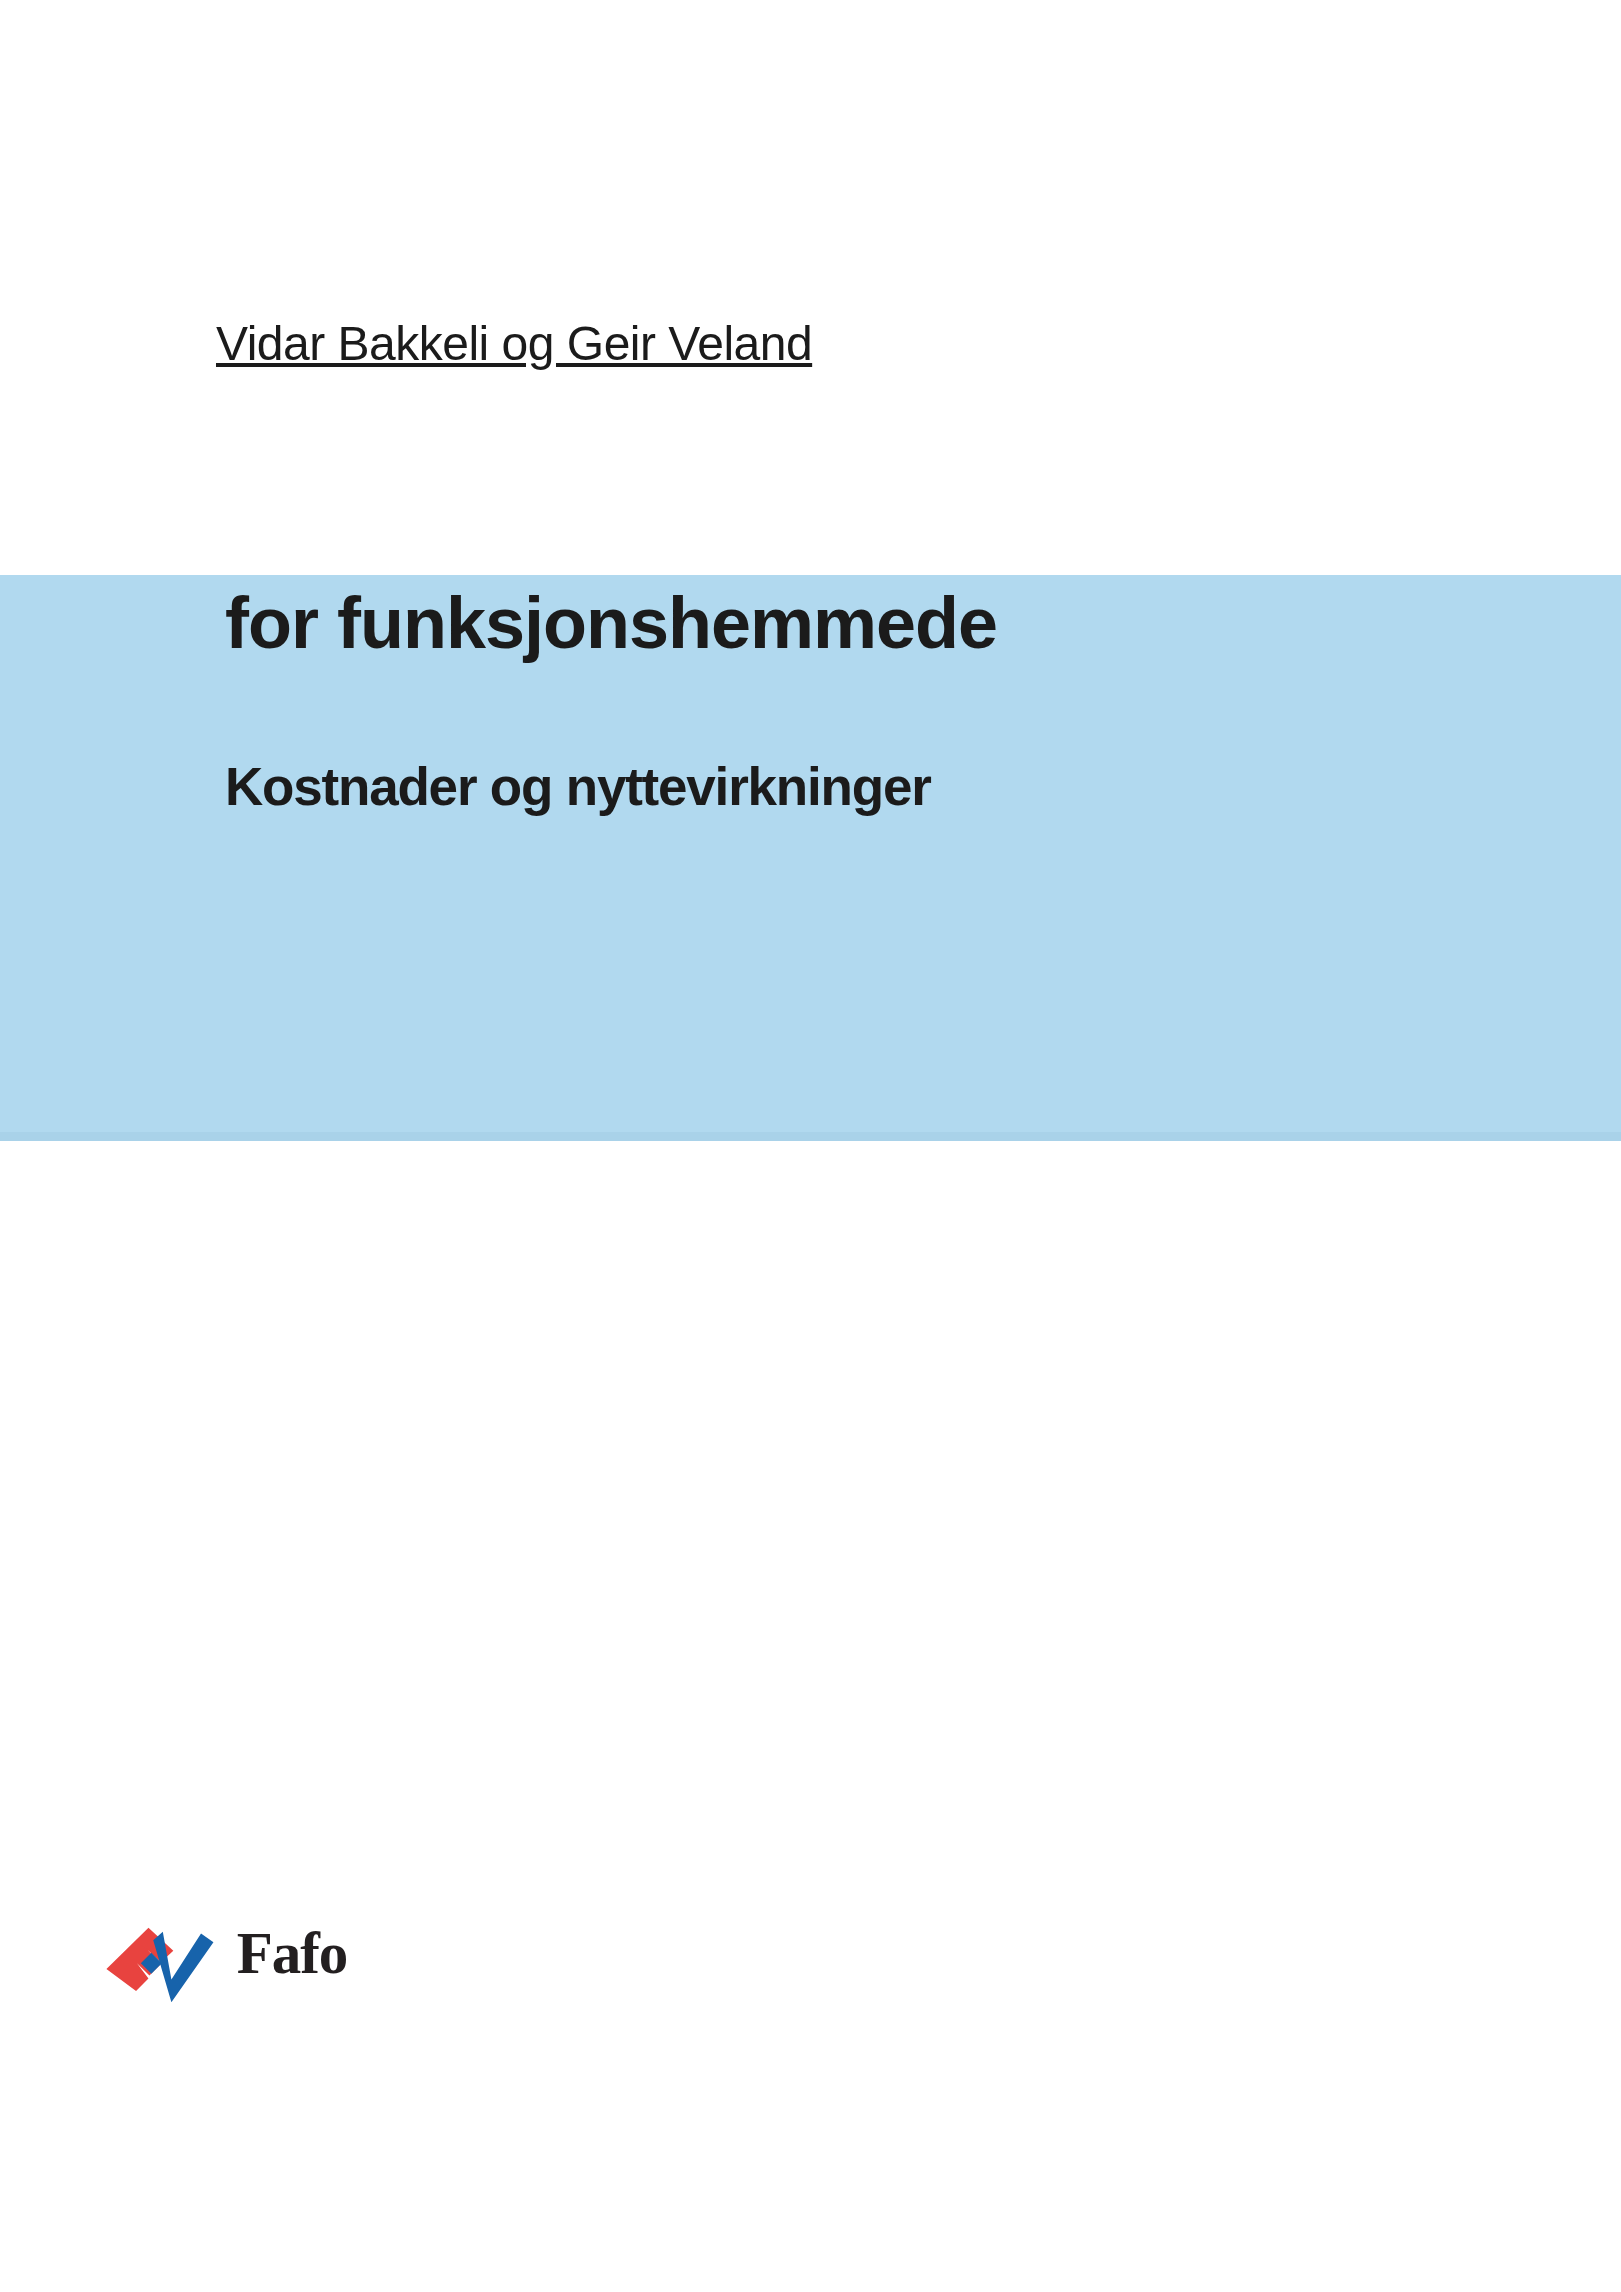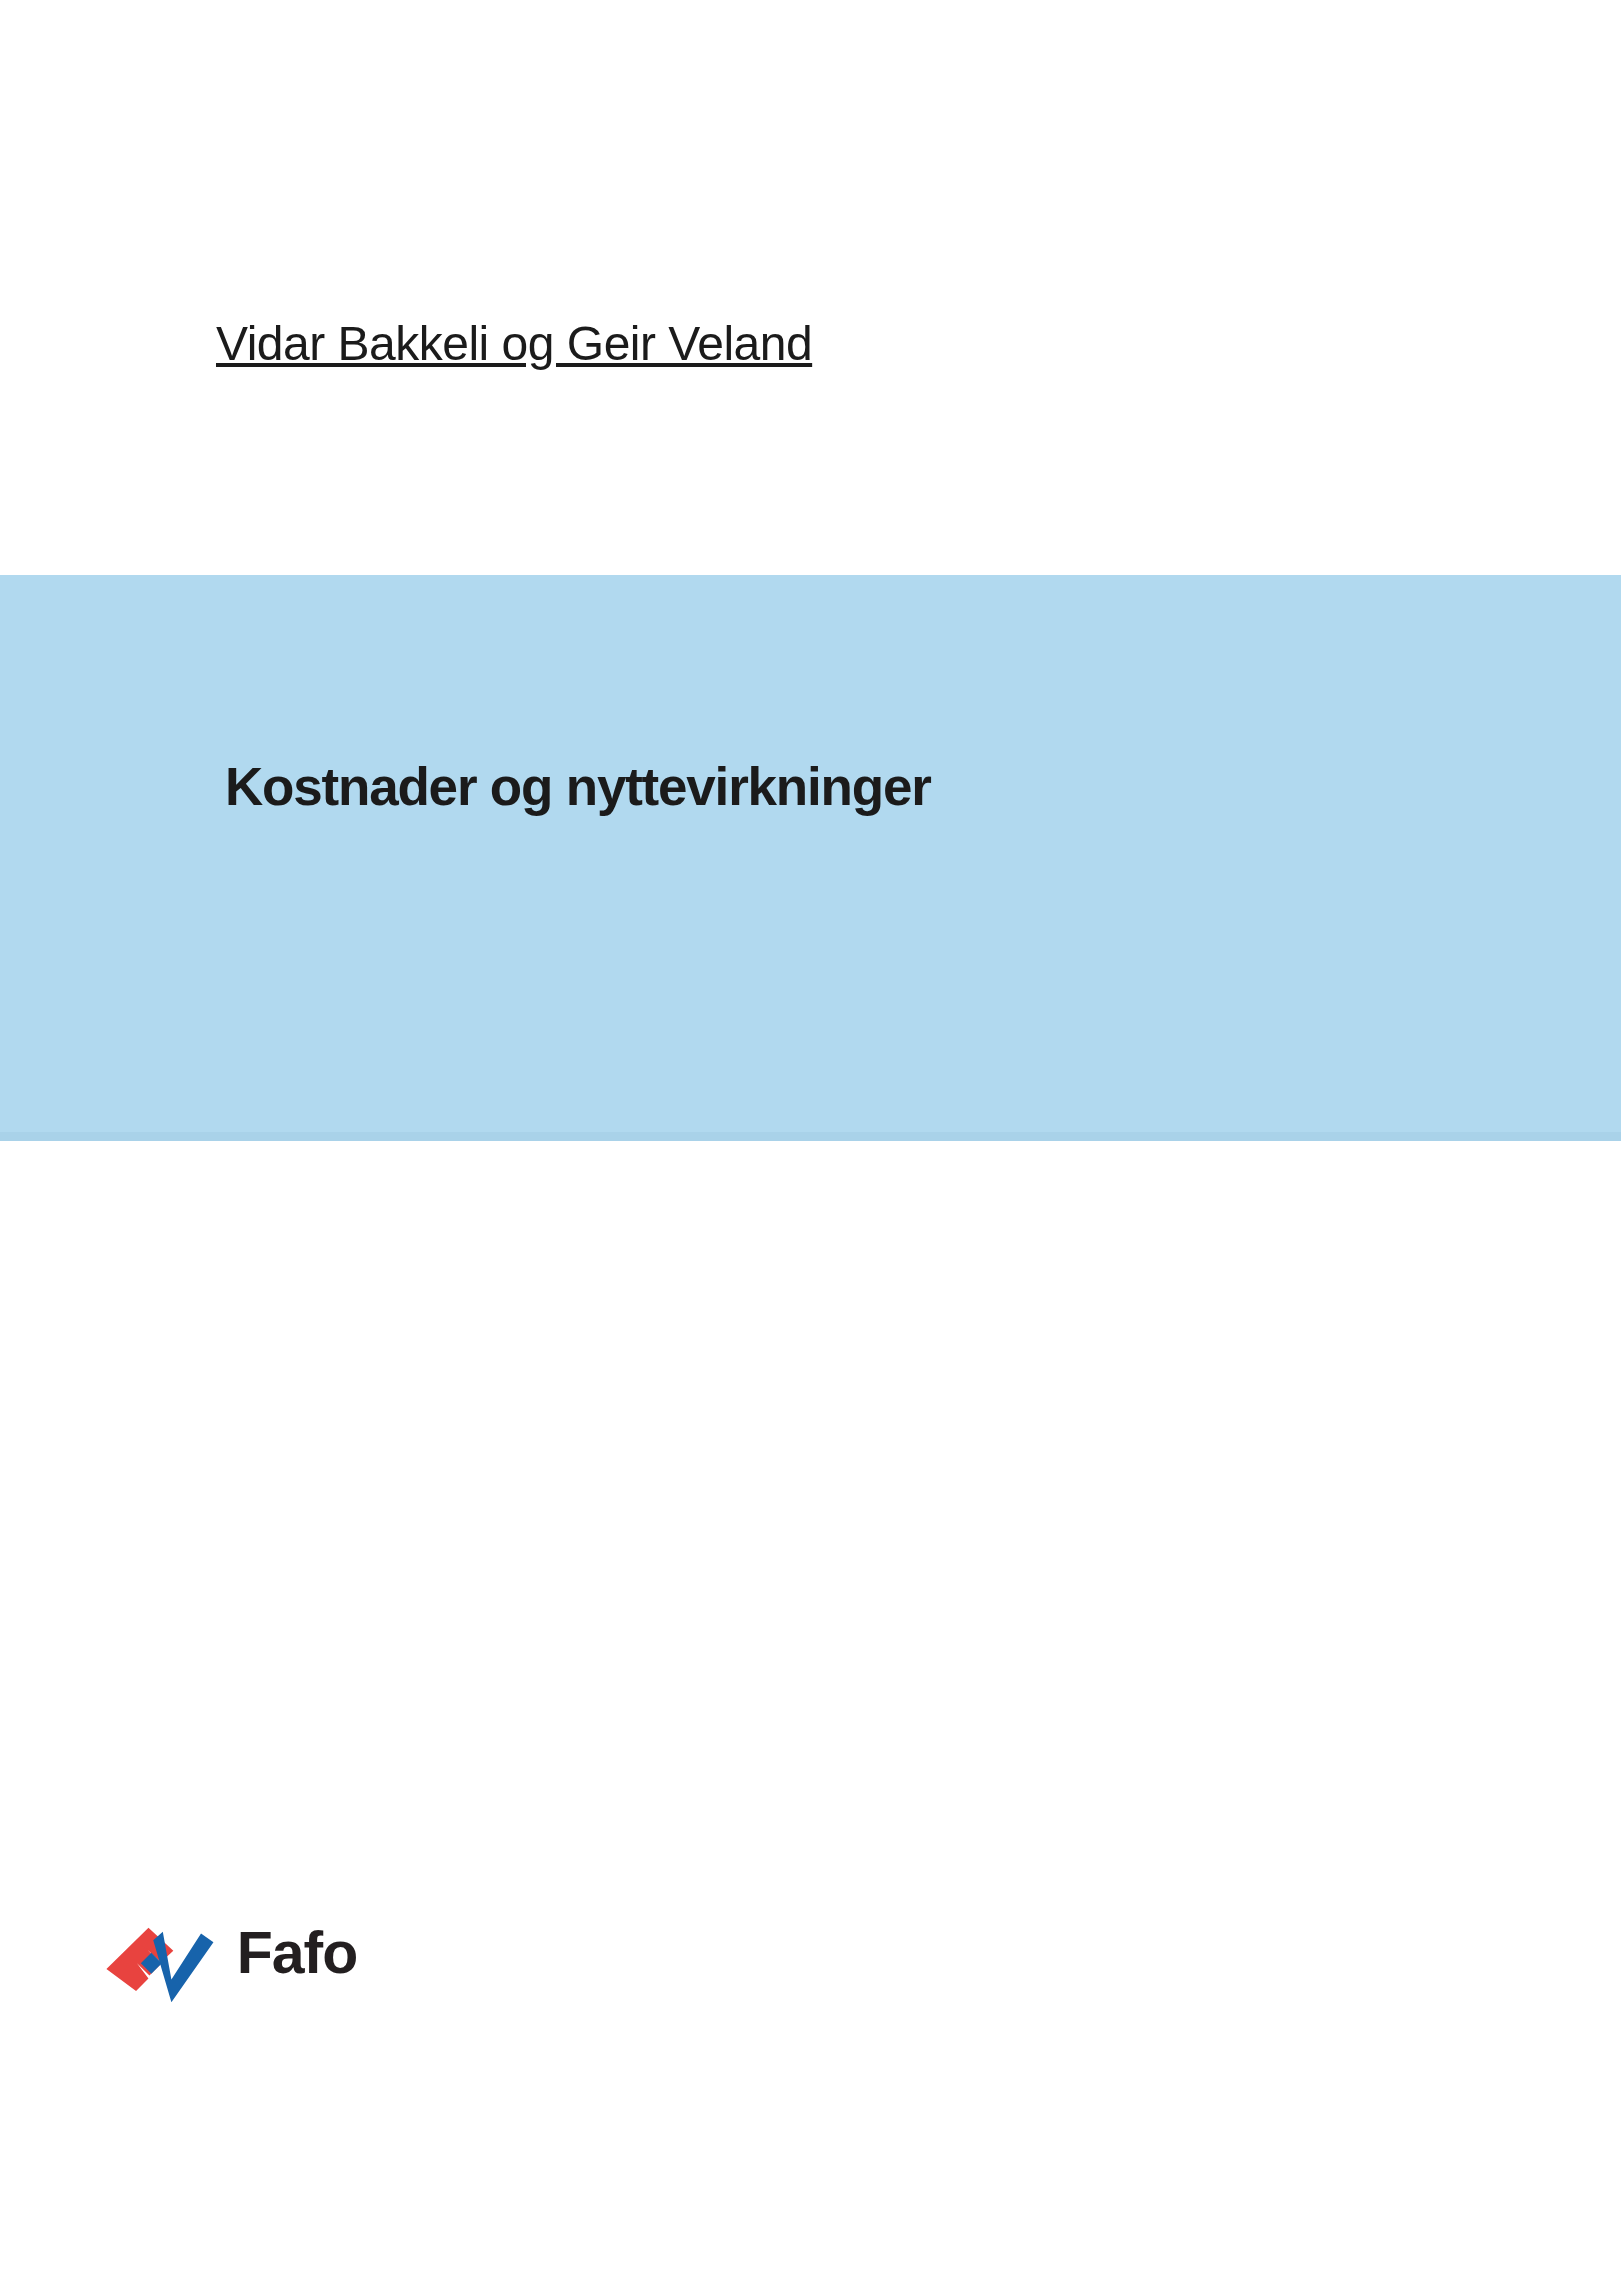--- a/index.html
+++ b/index.html
@@ -56,20 +56,21 @@
     color: var(--text-color, #1b1b1b);
     white-space: nowrap;
   }
   .logo {
     position: absolute;
     left: 94px;
     top: 1901px;
     height: 110px;
     display: flex;
     align-items: center;
+    font-family: Liberation Serif, serif;
   }
   .logo svg {
     display: block;
     width: 129px;
     height: 110px;
   }
   .logo-text {
     margin-left: 13.7px;
     font-size: 59px;
     font-weight: bold;
@@ -82,20 +83,21 @@
   .logo-blue { fill: var(--logo-blue, #1763ab); }
 </style>
 </head>
 <body style="--page-bg: #ffffff; --band-color: #b1d9ef; --band-edge-color: #a9d2e9; --text-color: #1b1b1b; --logo-red: #e8433f; --logo-blue: #1763ab; --logo-text-color: #231f20;">
 
 <div class="author-line">Vidar Bakkeli og Geir Veland</div>
 
 <div class="title-band"></div>
 
 <div class="book-title">
+  <div>for funksjonshemmede</div>
 </div>
 
 <div class="book-subtitle">Kostnader og nyttevirkninger</div>
 
 <div class="logo">
   <svg viewBox="0 0 135 113" aria-hidden="true">
     <polygon class="logo-red" points="13,70 57,27 83,51 70,63 56,50 70,65 58,77 45,64 57,80 44,93"></polygon>
     <polygon class="logo-blue" points="49,64 60,53 71,64 60,75"></polygon>
     <polygon class="logo-blue" points="62,40 81,105 125,42 112,33 81,81 72,31"></polygon>
   </svg>

